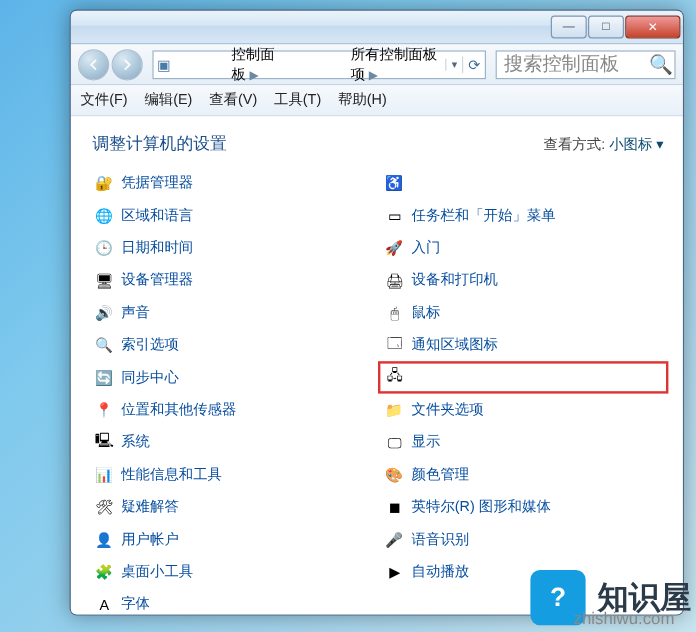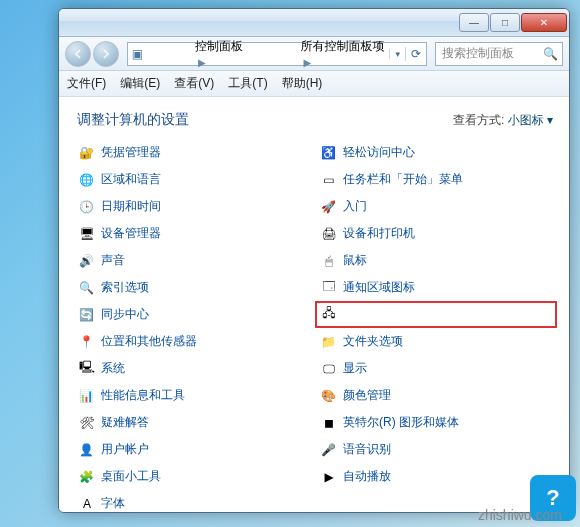--- a/index.html
+++ b/index.html
@@ -10,21 +10,21 @@
 .winbtn.close { width: 46px; background: linear-gradient(#e99, #c7432b); color: #fff; border-color: #8a3626; }
 .navbar { height: 34px; background: linear-gradient(#f6f9fc, #e5eef7); border-bottom: 1px solid #c4d3e1; display: flex; align-items: center; padding: 0 6px; gap: 2px; }
 .navbtn { width: 26px; height: 26px; border-radius: 50%; background: radial-gradient(circle at 35% 30%, #bfe0f6, #5ea8da 55%, #2f6fa0); border: 1px solid #6a99c1; display: flex; align-items: center; justify-content: center; color: #fff; font-size: 14px; }
 .navbtn.dim { filter: grayscale(.4) opacity(.55); }
 .addr { flex: 1; height: 24px; margin: 0 6px; border: 1px solid #9bb3c9; background: #fff; display: flex; align-items: center; font-size: 12px; }
 .addr .ico { width: 22px; text-align: center; color: #4a7aa8; }
 .crumb { padding: 0 4px; color: #000; margin-left: 44px; }
 .crumb .arr { color: #6a8aa4; padding: 0 3px; font-size: 10px; }
 .addr .drop { width: 18px; border-left: 1px solid #cbd8e4; text-align: center; color: #4a6a88; font-size: 9px; }
 .addr .refresh { width: 24px; border-left: 1px solid #cbd8e4; text-align: center; color: #3d6a95; }
-.search { width: 128px; height: 24px; border: 1px solid #9bb3c9; background: #fff; display: flex; align-items: center; font-size: 12px; color: #888; }
+.search { width: 150px; height: 24px; border: 1px solid #9bb3c9; background: #fff; display: flex; align-items: center; font-size: 16px; color: #888; }
 .search .sico { width: 22px; text-align: center; color: #4d79a8; }
 .menubar { height: 26px; background: linear-gradient(#f6f9fd, #e8f0f8); border-bottom: 1px solid #d2dde8; display: flex; align-items: flex-end; padding: 4px 8px; gap: 14px; font-size: 12px; color: #222; }
 .menubar span { cursor: default; }
 .content { flex: 1; background: #fff; overflow: hidden; display: flex; flex-direction: column; padding: 14px 16px 17px 18px; position: relative; }
 .header-row { display: flex; justify-content: space-between; align-items: center; margin-bottom: 14px; }
 .header-row h1 { font-size: 14px; font-weight: 400; color: #1a4e8b; }
 .viewby { font-size: 12px; color: #444; }
 .viewby a { color: #0c4a6e; text-decoration: none; }
 .items { display: grid; grid-template-columns: 1fr 1fr; column-gap: 8px; row-gap: 8px; font-size: 12px; }
 .item { display: flex; align-items: center; gap: 6px; padding: 1px 2px; position: relative; }
@@ -92,21 +92,20 @@
       </div>
     </div>
 
     <div class="items" id="items-grid">
         <div class="item col-left">
           <span class="ico">🔐</span>
           <span class="lbl">凭据管理器</span>
         </div>
         <div class="item col-right">
           <span class="ico">♿</span>
-          <span class="lbl">轻松访问中心</span>
         </div>
         <div class="item col-left">
           <span class="ico">🌐</span>
           <span class="lbl">区域和语言</span>
         </div>
         <div class="item col-right">
           <span class="ico">▭</span>
           <span class="lbl">任务栏和「开始」菜单</span>
         </div>
         <div class="item col-left">
@@ -200,14 +199,17 @@
           <span class="ico">A</span>
           <span class="lbl">字体</span>
         </div>
         <div class="col-right"></div>
       </div>
   </div>
 </div>
 
 <div class="watermark">
   <div class="logo">?</div>
+  <div>
+    <div class="txt">知识屋</div>
+  </div>
   <div class="url">zhishiwu.com</div>
 </div>
 
 </body></html>

